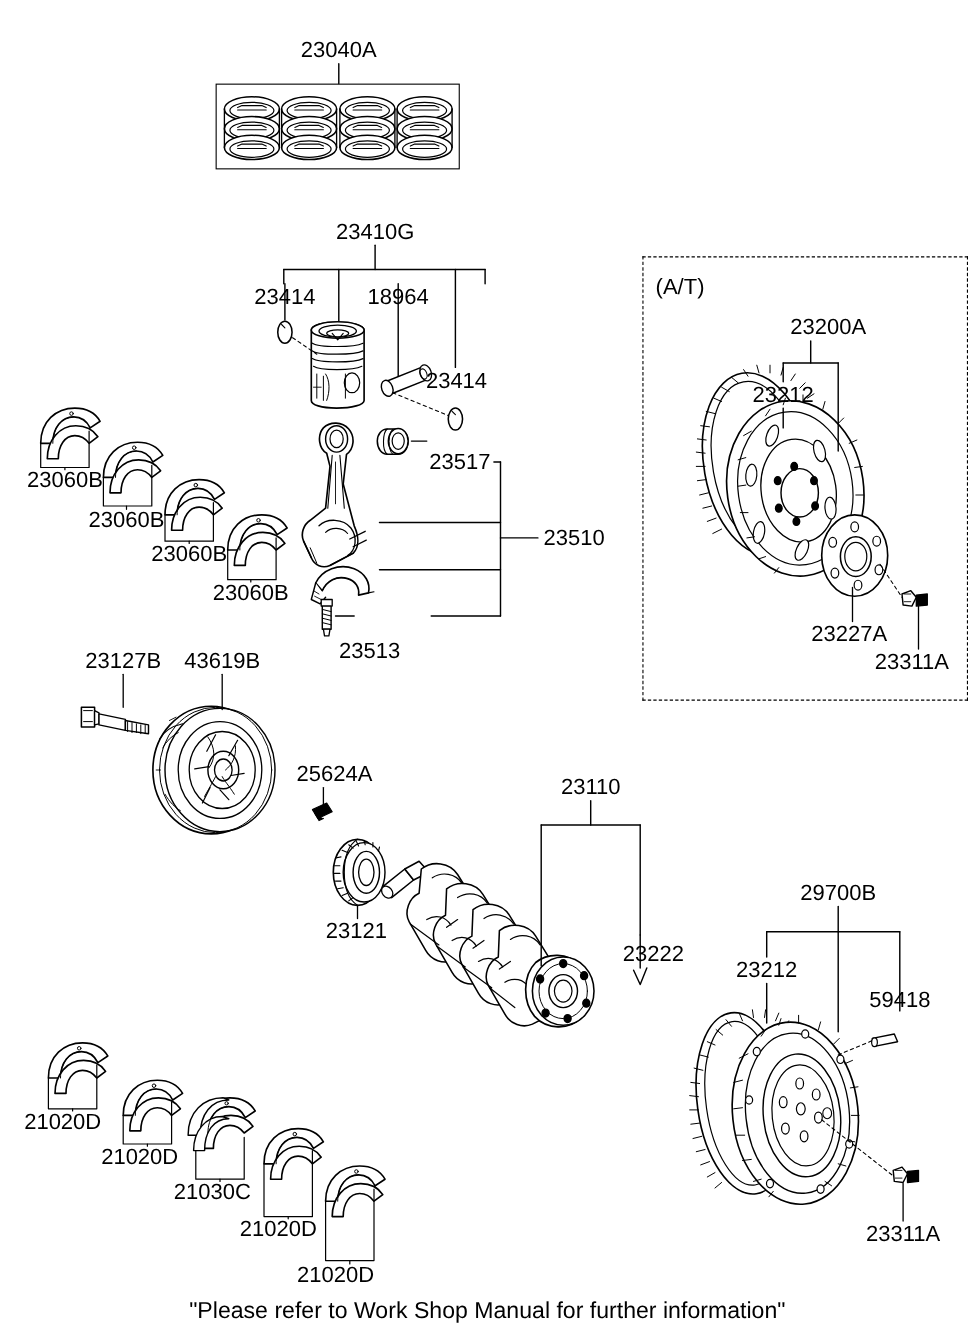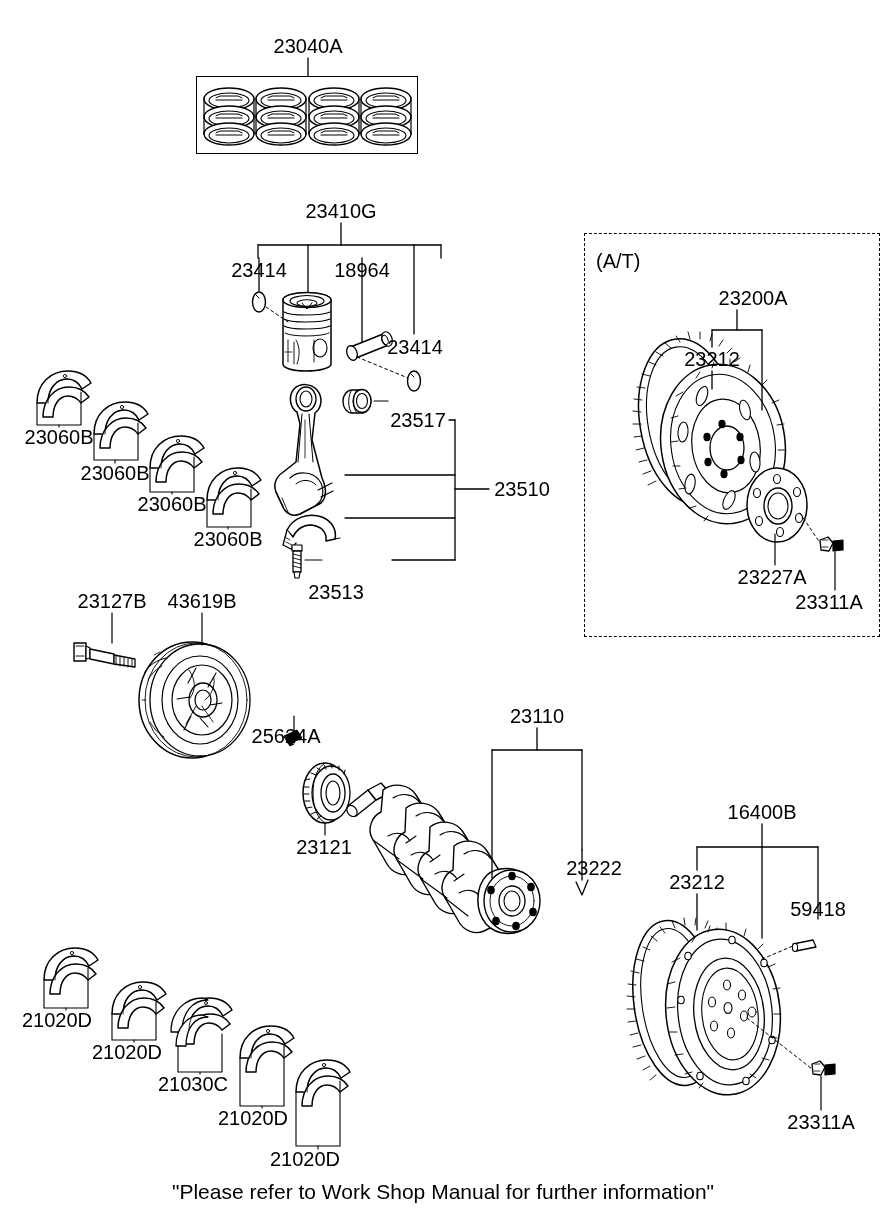--- a/index.html
+++ b/index.html
@@ -509,33 +509,33 @@
       <div class="lbl" style="left: 415px; top: 347px;">23414</div>
       <div class="lbl" style="left: 418px; top: 420px;">23517</div>
       <div class="lbl" style="left: 522px; top: 489px;">23510</div>
       <div class="lbl" style="left: 336px; top: 560px; margin-top: 32px;">23513</div>
       <div class="lbl" style="left: 59px; top: 437px;">23060B</div>
       <div class="lbl" style="left: 115px; top: 473px;">23060B</div>
       <div class="lbl" style="left: 172px; top: 504px;">23060B</div>
       <div class="lbl" style="left: 228px; top: 539px;">23060B</div>
       <div class="lbl" style="left: 112px; top: 601px;">23127B</div>
       <div class="lbl" style="left: 202px; top: 601px;">43619B</div>
-      <div class="lbl" style="left: 286px; top: 704px; margin-top: 32px;">25624A</div>
+      <div class="lbl" style="left: 304px; top: 704px;">25624A</div>
       <div class="lbl" style="left: 324px; top: 847px;">23121</div>
       <div class="lbl" style="left: 537px; top: 716px;">23110</div>
       <div class="lbl" style="left: 594px; top: 868px;">23222</div>
       <div class="lbl" style="left: 57px; top: 1020px;">21020D</div>
       <div class="lbl" style="left: 127px; top: 1052px;">21020D</div>
       <div class="lbl" style="left: 193px; top: 1084px; text-align: center;">21030C</div>
       <div class="lbl" style="left: 253px; top: 1118px;">21020D</div>
       <div class="lbl" style="left: 305px; top: 1159px;">21020D</div>
       <div class="lbl" style="left: 753px; top: 298px;">23200A</div>
       <div class="lbl" style="left: 712px; top: 359px;">23212</div>
       <div class="lbl" style="left: 772px; top: 577px;">23227A</div>
       <div class="lbl" style="left: 829px; top: 602px;">23311A</div>
-      <div class="lbl" style="left: 762px; top: 812px;">16400B</div>
+      <div class="lbl" style="left: 762px; top: 812px;">29700B</div>
       <div class="lbl" style="left: 697px; top: 882px;">23212</div>
       <div class="lbl" style="left: 818px; top: 909px;">59418</div>
       <div class="lbl" style="left: 821px; top: 1122px;">23311A</div>
     </div>
 
   <div class="caption">"Please refer to Work Shop Manual for further information"</div>
 </div>
 
 </body></html>

